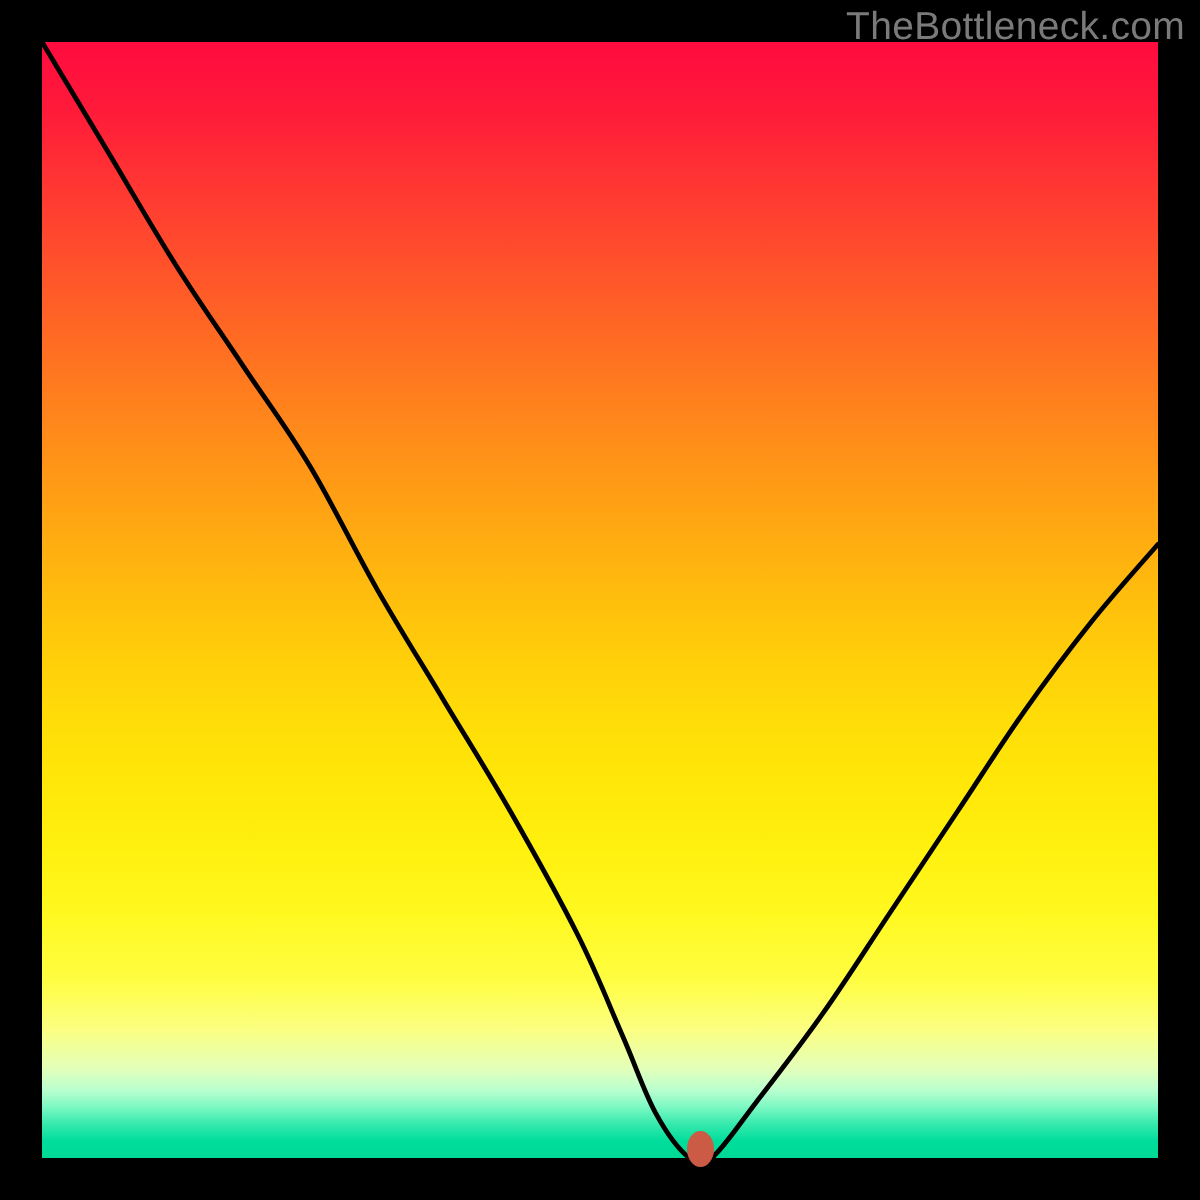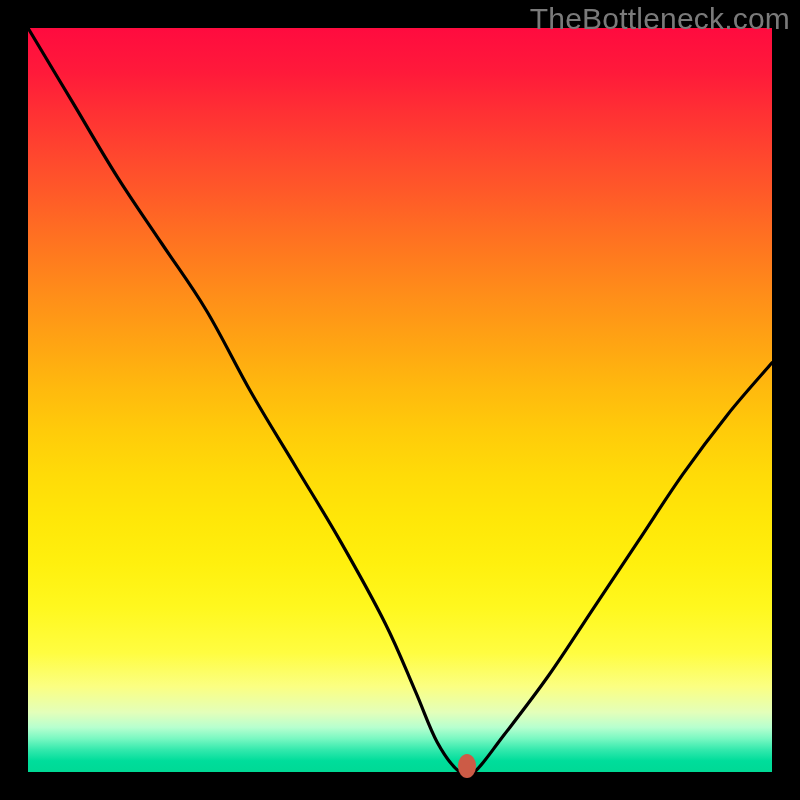--- a/index.html
+++ b/index.html
@@ -45,21 +45,21 @@
       #34e9ad 97%,
       #00dd9b 98.5%,
       #00d995 100%
     );
   }
   .watermark {
     position: absolute;
     top: 2px;
     right: 10px;
     color: #7a7a7a;
-    font-size: 30px;
+    font-size: 26px;
     font-weight: 500;
     letter-spacing: 0.2px;
     user-select: none;
   }
   svg.curve {
     position: absolute;
     left: 0;
     top: 0;
   }
   .marker {

